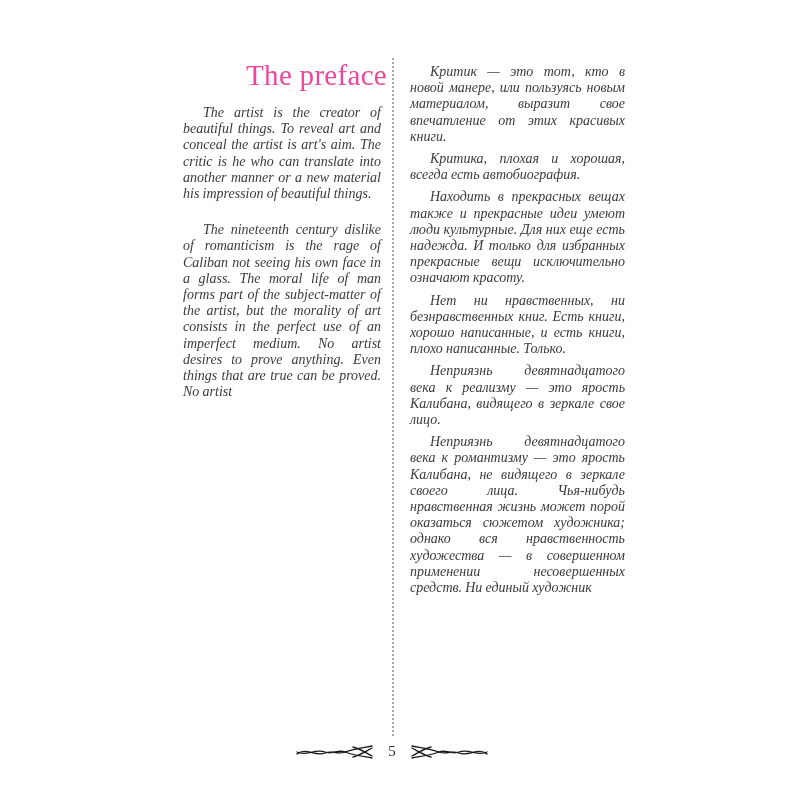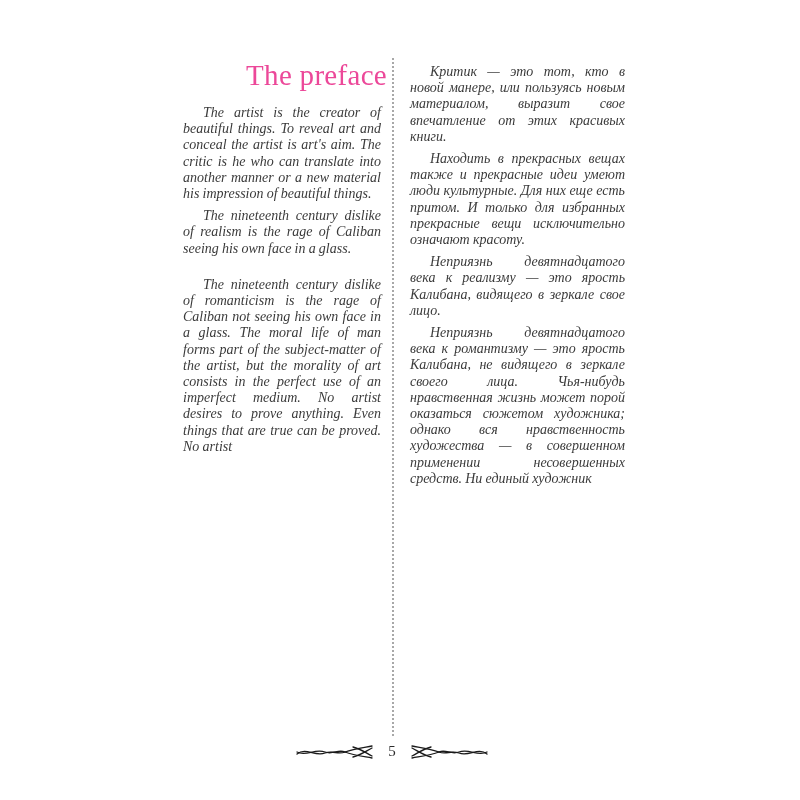--- a/index.html
+++ b/index.html
@@ -81,29 +81,30 @@
   .flourish.mirrored { transform: scaleX(-1); }
 </style>
 </head>
 <body>
 
 <div class="page">
 
   <div class="column left" lang="en">
     <h1 class="heading">The preface</h1>
     <p class="para">The artist is the creator of beautiful things. To reveal art and conceal the artist is art's aim. The critic is he who can translate into another manner or a new material his impression of beautiful things.</p>
-    <p class="para">The nineteenth century dislike of realism is the rage of Caliban seeing his own face in a glass.</p>
     <p class="para mt-md">The nineteenth century dislike of romanticism is the rage of Caliban not seeing his own face in a glass. The moral life of man forms part of the subject-matter of the artist, but the morality of art consists in the perfect use of an imperfect medium. No artist desires to prove anything. Even things that are true can be proved. No artist</p>
   </div>
 
   <div class="divider"></div>
 
   <div class="column right" lang="ru">
     <p class="para">Критик — это тот, кто в новой манере, или пользуясь новым материалом, выразит свое впечатление от этих красивых книги.</p>
-    <p class="para">Находить в прекрасных вещах также и прекрасные идеи умеют люди культурные. Для них еще есть притом. И только для избранных прекрасные вещи исключительно означают красоту.</p>
+    <p class="para">Критика, плохая и хорошая, всегда есть автобиография.</p>
+    <p class="para">Находить в прекрасных вещах также и прекрасные идеи умеют люди культурные. Для них еще есть надежда. И только для избранных прекрасные вещи исключительно означают красоту.</p>
+    <p class="para">Нет ни нравственных, ни безнравственных книг. Есть книги, хорошо написанные, и есть книги, плохо написанные. Только.</p>
     <p class="para">Неприязнь девятнадцатого века к реализму — это ярость Калибана, видящего в зеркале свое лицо.</p>
     <p class="para">Неприязнь девятнадцатого века к романтизму — это ярость Калибана, не видящего в зеркале своего лица. Чья-нибудь нравственная жизнь может порой оказаться сюжетом художника; однако вся нравственность художества — в совершенном применении несовершенных средств. Ни единый художник</p>
   </div>
 
   <div class="footer">
     <svg class="flourish" width="80" height="18" viewBox="0 0 80 18" fill="none">
       <g stroke="#1a1a1a" stroke-width="1.3" stroke-linecap="round" fill="none">
         <path d="M2 11 C 11 4, 20 14, 30 10 C 38 7, 43 12, 50 9"></path>
         <path d="M2 9 C 11 14, 20 5, 30 9 C 38 12, 43 6, 50 9"></path>
         <path d="M50 9 C 58 6, 66 5, 77 3"></path>

